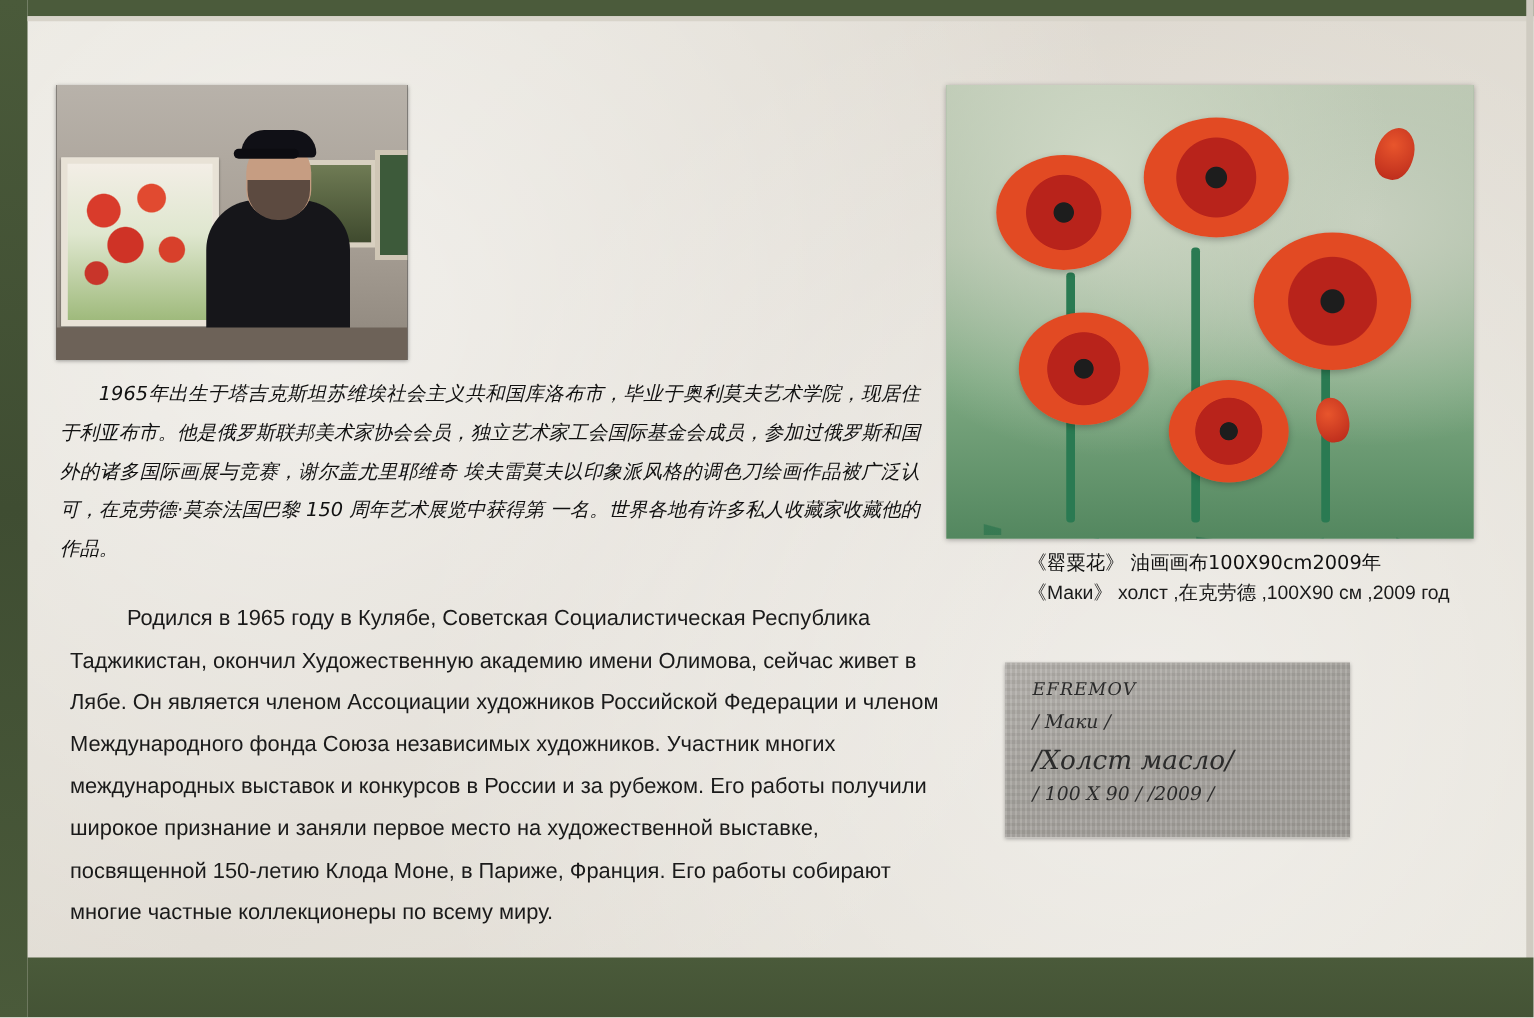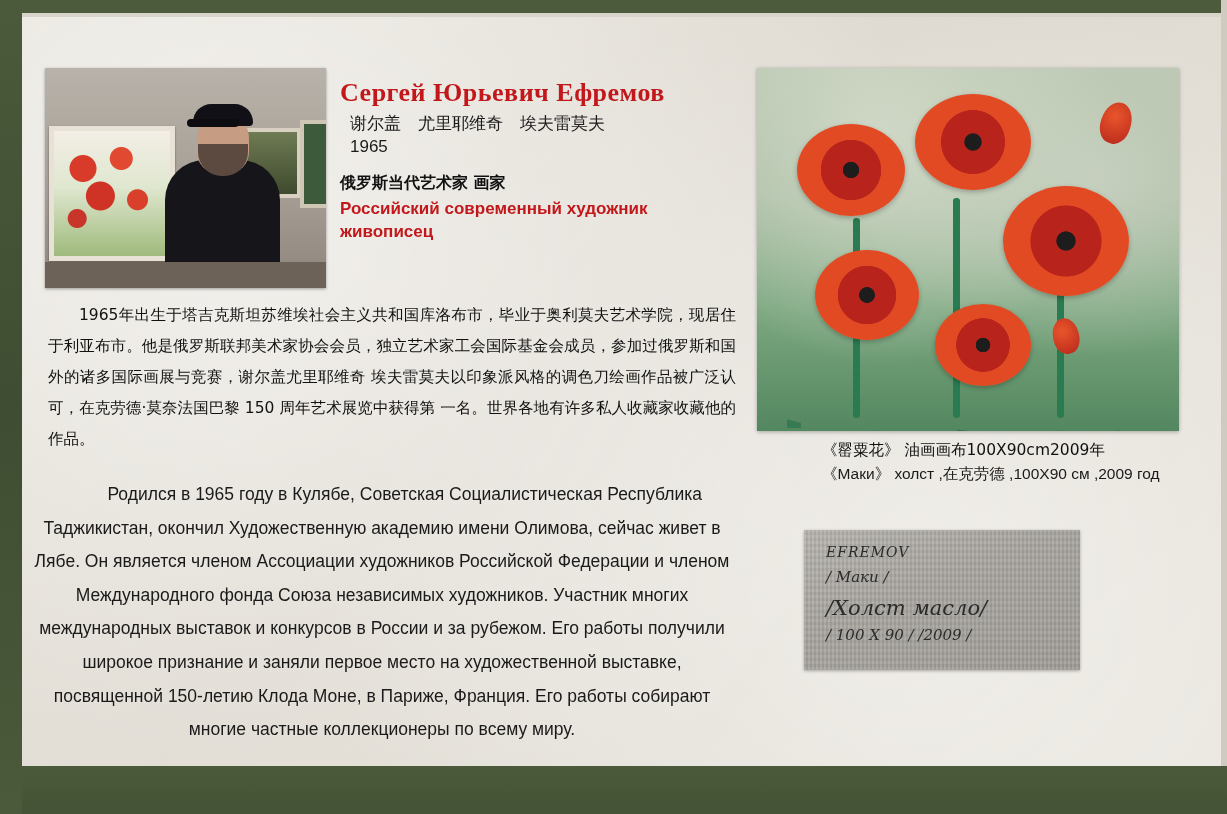--- a/index.html
+++ b/index.html
@@ -191,32 +191,33 @@
   .para-cn {
     position: absolute;
     left: 48px; top: 300px;
     width: 688px;
     font-family: "DejaVu Sans", sans-serif;
     font-size: 15.5px;
     line-height: 2.0;
     color: #111;
     text-align: justify;
     text-indent: 2em;
+    font-style: italic;
   }
 
   
   .para-ru {
     position: absolute;
-    left: 32px; top: 478px;
+    left: 56px; top: 478px;
     width: 700px;
     font-size: 17.5px;
     line-height: 1.92;
     color: #1a1a1a;
     text-indent: 2.6em;
-    text-align: center;
+    text-align: left;
   }
 
   
   .painting {
     position: absolute;
     left: 757px; top: 68px;
     width: 422px; height: 363px;
     background: #9db89d;
     overflow: hidden;
     box-shadow: 0 1px 4px rgba(0,0,0,0.3);
@@ -319,27 +320,20 @@
     </div>
     <div class="frame-mid"></div>
     <div class="frame-right"></div>
     <div class="person-body"></div>
     <div class="person-head"></div>
     <div class="person-beard"></div>
     <div class="person-cap"></div>
     <div class="floor"></div>
   </div>
 
-  <div class="title-block">
-    <h1 class="name-ru">Сергей Юрьевич Ефремов</h1>
-    <div class="name-cn">谢尔盖　尤里耶维奇　埃夫雷莫夫</div>
-    <div class="birth-year">1965</div>
-    <div class="role-cn">俄罗斯当代艺术家 画家</div>
-    <div class="role-ru">Российский современный художник живописец</div>
-  </div>
 
   <div class="para-cn">1965年出生于塔吉克斯坦苏维埃社会主义共和国库洛布市，毕业于奥利莫夫艺术学院，现居住于利亚布市。他是俄罗斯联邦美术家协会会员，独立艺术家工会国际基金会成员，参加过俄罗斯和国外的诸多国际画展与竞赛，谢尔盖尤里耶维奇 埃夫雷莫夫以印象派风格的调色刀绘画作品被广泛认可，在克劳德·莫奈法国巴黎 150 周年艺术展览中获得第 一名。世界各地有许多私人收藏家收藏他的作品。</div>
 
   <div class="para-ru">Родился в 1965 году в Кулябе, Советская Социалистическая Республика Таджикистан, окончил Художественную академию имени Олимова, сейчас живет в Лябе. Он является членом Ассоциации художников Российской Федерации и членом Международного фонда Союза независимых художников. Участник многих международных выставок и конкурсов в России и за рубежом. Его работы получили широкое признание и заняли первое место на художественной выставке, посвященной 150-летию Клода Моне, в Париже, Франция. Его работы собирают многие частные коллекционеры по всему миру.</div>
 
   <div class="painting">
     <div class="bg"></div>
     <div class="leaves"></div>
 
     <div class="stem" style="left:96px; top:150px; width:7px; height:200px;"></div>

